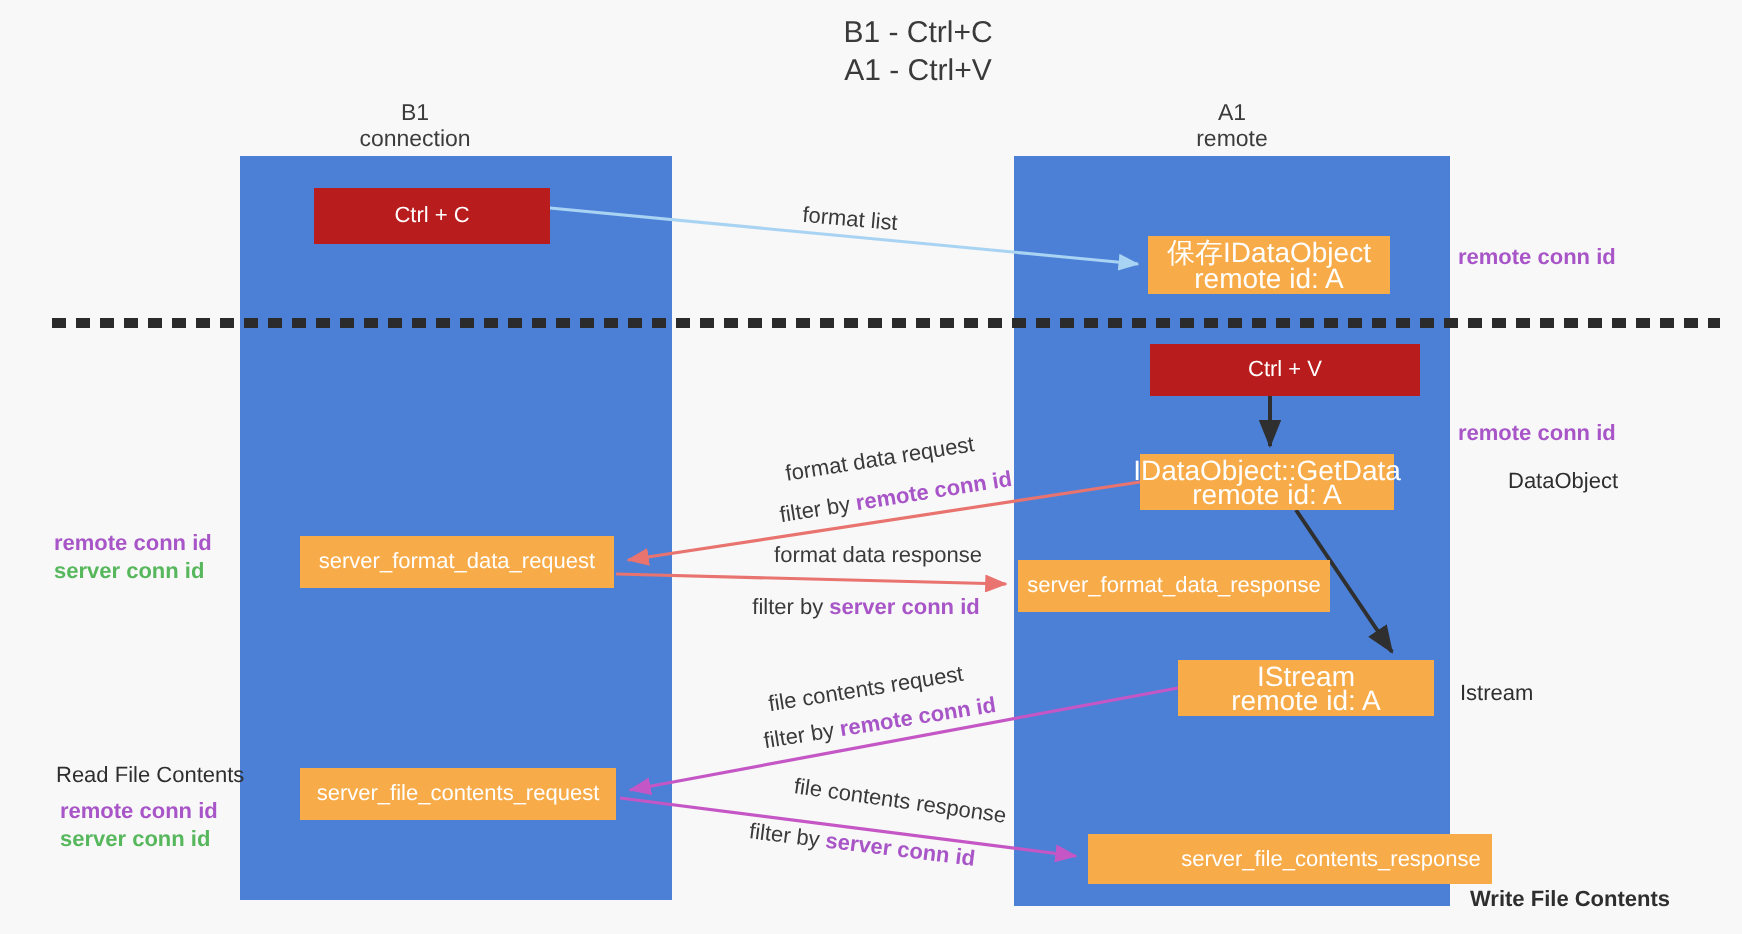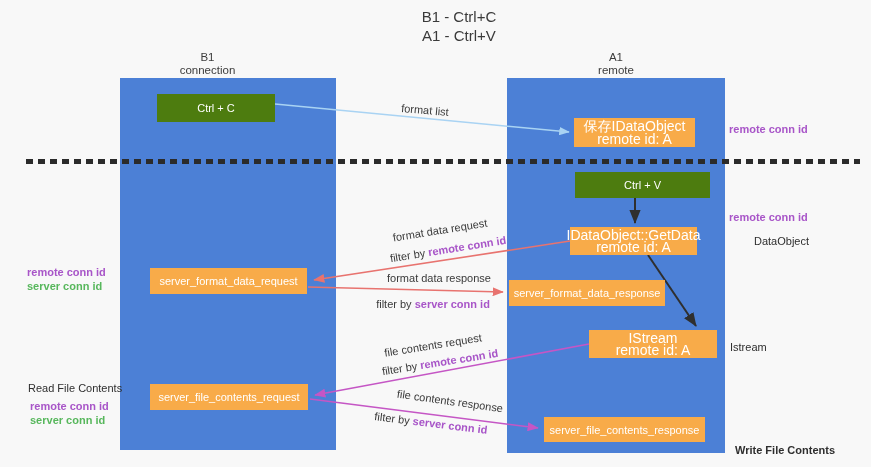--- a/index.html
+++ b/index.html
@@ -19,21 +19,21 @@
   .col { position:absolute; background:#4c80d6; }
   .dashline {
     position:absolute; top:159px; left:26px; width:834px; height:5px;
     background:repeating-linear-gradient(90deg,#2b2b2b 0 7px, transparent 7px 12px);
   }
   .box {
     position:absolute; display:flex; flex-direction:column;
     align-items:center; justify-content:center;
     color:#ffffff; text-align:center; white-space:nowrap;
   }
-  .box.green  { background:#4d7c0f; font-size:11px; }
+  .box.green  { background:#b91c1c; font-size:11px; }
   .box.orange { background:#f8ab49; font-size:11px; }
   .box.two    { font-size:14px; line-height:12.5px; }
   .alabel {
     position:absolute; font-size:11px; color:#3a3a3a;
     text-align:center; white-space:nowrap; transform-origin:center;
   }
   .side { position:absolute; font-size:11px; white-space:nowrap; color:#2e2e2e; }
   .purple   { color:#a855c8; font-weight:bold; }
   .greenlbl { color:#57b75c; font-weight:bold; }
   svg.overlay { position:absolute; left:0; top:0; pointer-events:none; }
@@ -114,21 +114,21 @@
 
   <div class="box orange two" style="left:589px; top:330px; width:128px; height:28px;">
     <span>IStream</span>
     <span>remote id: A</span>
   </div>
 
   <div class="box orange" style="left:150px; top:384px; width:158px; height:26px;">
     <span>server_file_contents_request</span>
   </div>
 
-  <div class="box orange" style="left:544px; top:417px; width:161px; height:25px;">
+  <div class="box orange" style="left:544px; top:417px; width:161px; height:25px;padding-left:41px;">
     <span>server_file_contents_response</span>
   </div>
 
   <div class="alabel" style="left:385px; top:104px; width:80px; transform:rotate(5deg);">format list</div>
 
   <div class="alabel" style="left:385px; top:224px; width:110px; transform:rotate(-9deg);">format data request</div>
   <div class="alabel" style="left:382px; top:243px; width:132px; transform:rotate(-9deg);">
     <span>filter by </span><span class="purple">remote conn id</span>
   </div>
 

